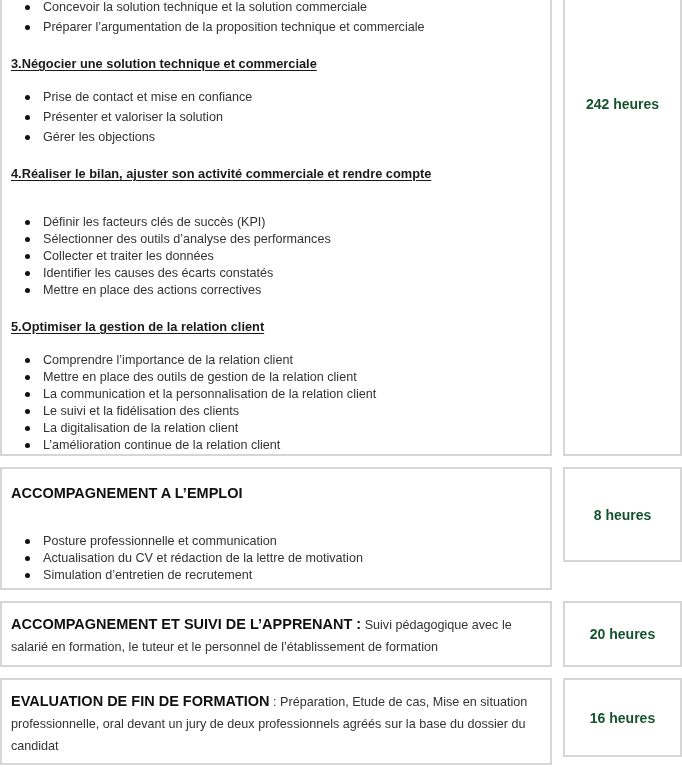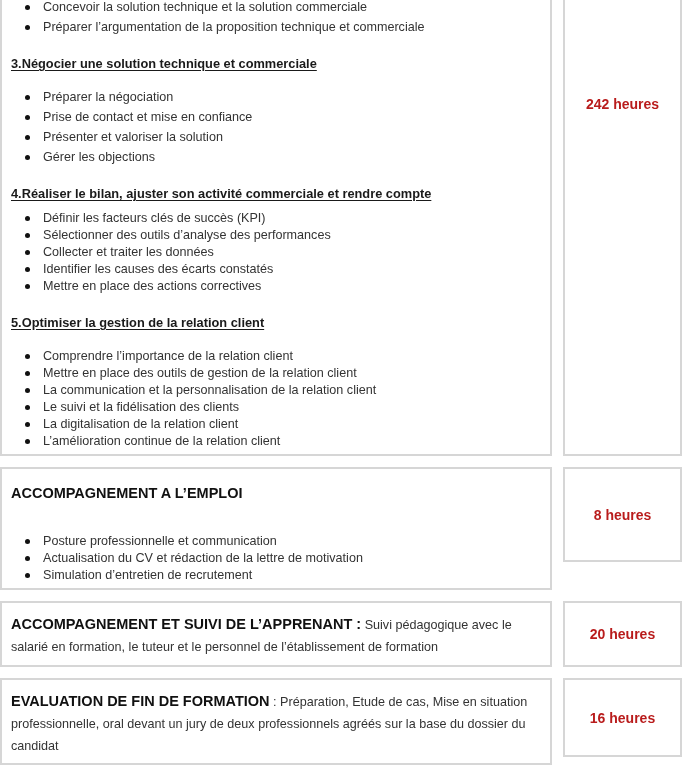--- a/index.html
+++ b/index.html
@@ -12,21 +12,21 @@
     background: #ffffff;
     overflow: hidden;
   }
   .left { left: 0; width: 552px; }
   .right { left: 563px; width: 119px; }
 
   .hours {
     position: absolute; left: 0; right: 0; top: 50%;
     transform: translateY(-50%);
     text-align: center;
-    font-weight: bold; font-size: 14px; color: #b91c1c;
+    font-weight: bold; font-size: 14px; color: #14532d;
   }
 
   
   #b1l { top: -2px; height: 458px; }
   #b1r { top: -2px; height: 458px; }
   #b1r .hours { top: 96px; transform: none; }
 
   .content1 { position: absolute; left: 9px; top: -1px; right: 6px; }
   ul.bl { list-style: none; }
   ul.bl li {
@@ -77,28 +77,27 @@
 
 <div class="box left" id="b1l">
   <div class="content1">
     <ul class="bl">
       <li>Concevoir la solution technique et la solution commerciale</li>
       <li class="gap-li">Préparer l’argumentation de la proposition technique et commerciale</li>
     </ul>
 
     <div class="module-title" style="margin-top:19px;">3.Négocier une solution technique et commerciale</div>
     <ul class="bl" style="margin-top:17px;">
-      <li>Préparer la négociation</li>
       <li class="gap-li">Prise de contact et mise en confiance</li>
       <li class="gap-li">Présenter et valoriser la solution</li>
       <li class="gap-li">Gérer les objections</li>
     </ul>
 
     <div class="module-title" style="margin-top:19px;">4.Réaliser le bilan, ajuster son activité commerciale et rendre compte</div>
-    <ul class="bl" style="margin-top:8px;">
+    <ul class="bl" style="margin-top:32px;">
       <li>Définir les facteurs clés de succès (KPI)</li>
       <li>Sélectionner des outils d’analyse des performances</li>
       <li>Collecter et traiter les données</li>
       <li>Identifier les causes des écarts constatés</li>
       <li>Mettre en place des actions correctives</li>
     </ul>
 
     <div class="module-title" style="margin-top:19px;">5.Optimiser la gestion de la relation client</div>
     <ul class="bl" style="margin-top:17px;">
       <li>Comprendre l’importance de la relation client</li>

